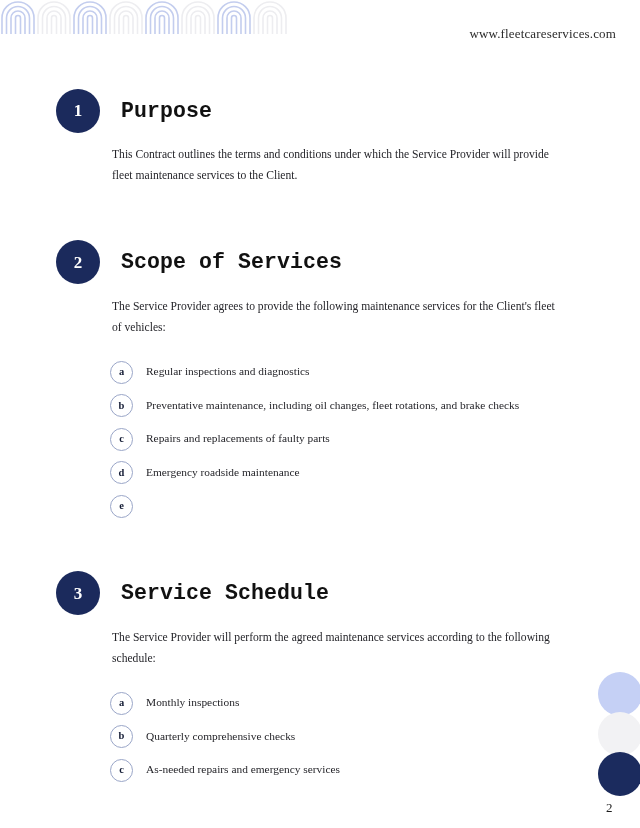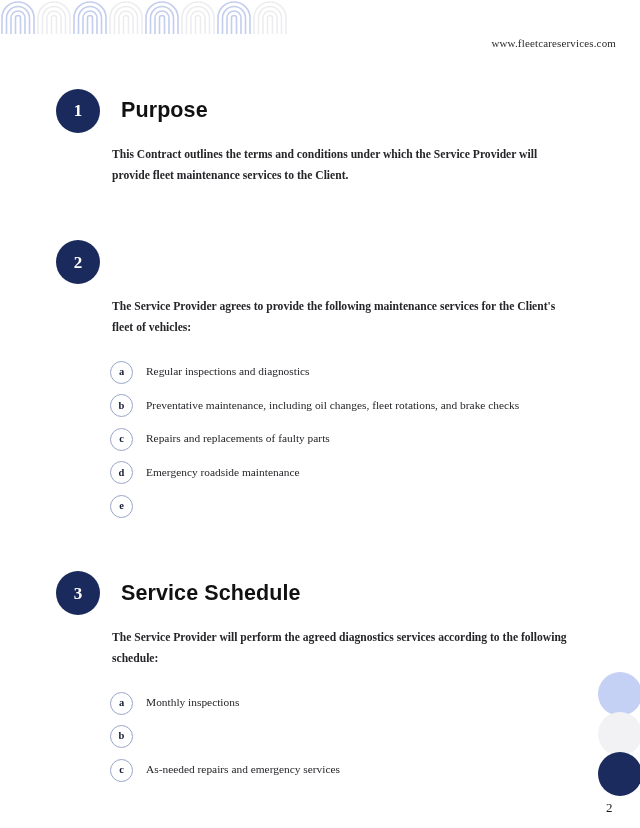--- a/index.html
+++ b/index.html
@@ -22,23 +22,23 @@
     top: 0;
     left: 0;
     width: 292px;
     height: 34px;
     display: block;
   }
 
   
   .site-url {
     position: absolute;
-    top: 37px;
+    top: 26px;
     right: 24px;
-    font-size: 11px;
+    font-size: 13px;
     letter-spacing: 0.15px;
     color: #2b2b2b;
     font-family: "Liberation Serif", "DejaVu Serif", serif;
   }
 
   
   .page {
     position: absolute;
     top: 88px;
     left: 0;
@@ -72,32 +72,31 @@
     font-family: "Liberation Serif", "DejaVu Serif", serif;
     flex: 0 0 auto;
     line-height: 1;
   }
   .section-title {
     margin-left: 21px;
     font-size: 21.5px;
     font-weight: 700;
     color: #111111;
     letter-spacing: 0.1px;
-    font-family: Liberation Sans, sans-serif;
+    font-family: Liberation Mono, monospace;
     white-space: nowrap;
   }
 
   .body-text {
     margin: 11px 0 0 112px;
     width: 460px;
     font-size: 11.6px;
     line-height: 1.85;
     color: #25252a;
     font-family: "Liberation Serif", "DejaVu Serif", serif;
-    font-weight: bold;
   }
   .body-text.narrow { width: 450px; }
   .body-text.tail { margin-top: 23px; width: 470px; }
 
   
   .lettered-list {
     margin: 22px 0 0 110px;
     padding: 0;
     list-style: none;
   }
@@ -223,20 +222,21 @@
     <div class="section-head">
       <div class="badge">1</div>
       <h2 class="section-title">Purpose</h2>
     </div>
     <p class="body-text">This Contract outlines the terms and conditions under which the Service Provider will provide fleet maintenance services to the Client.</p>
   </section>
 
   <section class="section section-2">
     <div class="section-head">
       <div class="badge">2</div>
+      <h2 class="section-title">Scope of Services</h2>
     </div>
     <p class="body-text narrow">The Service Provider agrees to provide the following maintenance services for the Client's fleet of vehicles:</p>
     <ul class="lettered-list">
       <li class="list-item">
         <span class="list-marker">a</span>
         <span class="list-label">Regular inspections and diagnostics</span>
       </li>
       <li class="list-item">
         <span class="list-marker">b</span>
         <span class="list-label">Preventative maintenance, including oil changes, fleet rotations, and brake checks</span>
@@ -253,28 +253,29 @@
         <span class="list-marker">e</span>
       </li>
     </ul>
   </section>
 
   <section class="section section-3">
     <div class="section-head">
       <div class="badge">3</div>
       <h2 class="section-title">Service Schedule</h2>
     </div>
-    <p class="body-text">The Service Provider will perform the agreed diagnostics services according to the following schedule:</p>
+    <p class="body-text">The Service Provider will perform the agreed maintenance services according to the following schedule:</p>
     <ul class="lettered-list tight">
       <li class="list-item">
         <span class="list-marker">a</span>
         <span class="list-label">Monthly inspections</span>
       </li>
       <li class="list-item">
         <span class="list-marker">b</span>
+        <span class="list-label">Quarterly comprehensive checks</span>
       </li>
       <li class="list-item">
         <span class="list-marker">c</span>
         <span class="list-label">As-needed repairs and emergency services</span>
       </li>
     </ul>
   </section>
 
 </main>
 

